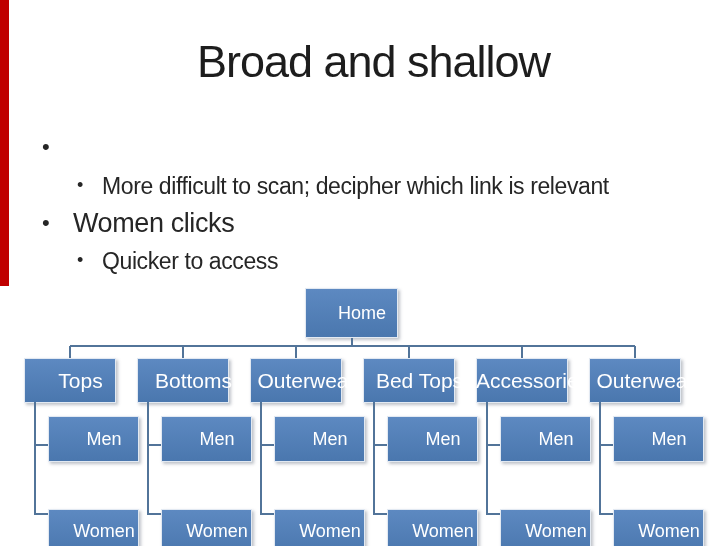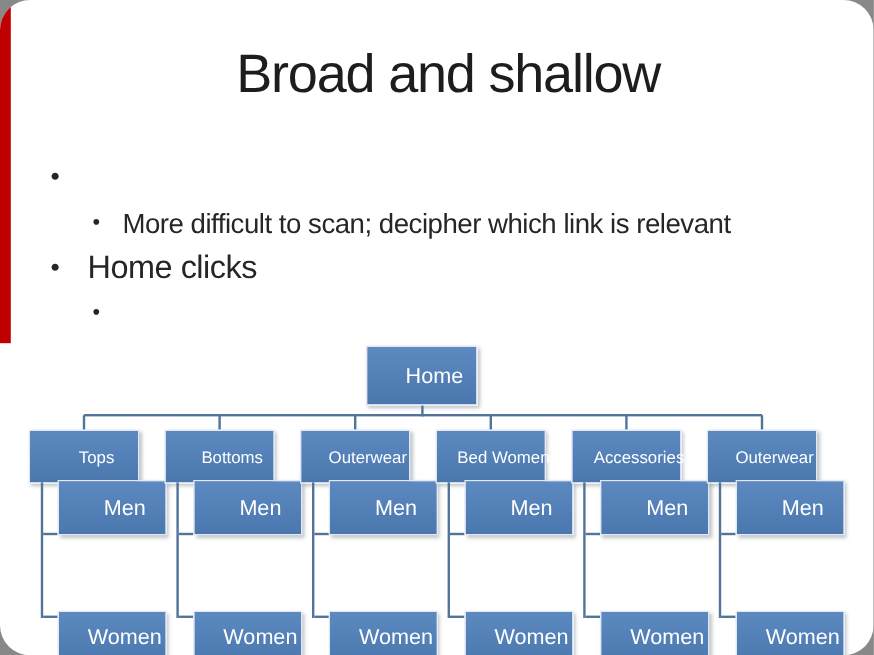--- a/index.html
+++ b/index.html
@@ -1,18 +1,18 @@
 <!DOCTYPE html>
 <html style="--red-bar: #c00000; --box-fill-light: #5d89c1; --box-fill-dark: #4a77ae; --box-border: #e2e9f2; --box-text: #ffffff; --connector: #527499; --title-text: #1d1d1d; --body-text: #262626; --background: #ffffff;"><head>
 <meta charset="utf-8">
 <style>
   html,body{margin:0;padding:0;background:#888;}
   .slide{
     position:relative;width:728px;height:546px;background:var(--background,#fff);
-    font-family:"Liberation Sans",sans-serif;overflow:hidden;border-radius:25px;
+    font-family:"Liberation Sans",sans-serif;overflow:hidden;
   }
   
   .redbar{position:absolute;left:0;top:0;width:9px;height:286px;background:var(--red-bar,#c00000);}
   
   .title{
     position:absolute;top:37px;left:19px;right:0;text-align:center;
     font-size:45px;line-height:1.1;letter-spacing:-1px;color:var(--title-text,#1d1d1d);
   }
   
   .bullet{position:absolute;display:flex;color:var(--body-text,#262626);letter-spacing:-0.4px;}
@@ -24,23 +24,23 @@
   .node{
     position:absolute;display:flex;align-items:center;justify-content:center;
     box-sizing:border-box;white-space:nowrap;color:var(--box-text,#fff);
     background:linear-gradient(180deg,var(--box-fill-light,#5d89c1) 0%,var(--box-fill-dark,#4a77ae) 100%);
     border:1px solid var(--box-border,#e2e9f2);
     box-shadow:2px 2px 3px rgba(110,120,135,.45);
     font-size:18px;
     padding-left:21px;
   }
   .home{left:305px;top:288px;width:93px;height:50px;}
-  .cat{top:358px;width:92px;height:45px;font-size:14px;left:var(--cl);}
+  .cat{top:358px;width:92px;height:45px;font-size:21px;left:var(--cl);}
   .sub{width:91px;height:46px;left:calc(var(--cl) + 24px);}
-  .men{top:400px;}
+  .men{top:416px;}
   .women{top:492px;height:45px;margin-top:17px;}
   
   .line{position:absolute;background:var(--connector,#527499);}
   .homedrop{left:351px;top:338px;width:2px;height:9px;}
   .bus{left:70px;top:345px;width:565px;height:2px;}
   .drop{left:calc(var(--cl) + 45px);top:346px;width:2px;height:12px;}
   .colv{left:calc(var(--cl) + 10px);top:402px;width:2px;height:113px;}
   .stub{left:calc(var(--cl) + 12px);width:12px;height:2px;}
   .stub.s-men{top:444px;}
   .stub.s-women{top:513px;}
@@ -55,24 +55,25 @@
 
   <div class="bullet b1" style="top:131px">
     <span class="blt">•</span>
   </div>
   <div class="bullet b2" style="top:172px">
     <span class="blt">•</span>
     <span>More difficult to scan; decipher which link is relevant</span>
   </div>
   <div class="bullet b1" style="top:207px">
     <span class="blt">•</span>
-    <span>Home clicks</span>
+    <span>Women clicks</span>
   </div>
   <div class="bullet b2" style="top:247px">
     <span class="blt">•</span>
+    <span>Quicker to access</span>
   </div>
 
   <div>
     <div class="node home">Home</div>
     <div class="line homedrop"></div>
     <div class="line bus"></div>
 
     <div style="--cl:24px">
       <div class="line drop"></div>
       <div class="node cat">Tops</div>
@@ -98,21 +99,21 @@
       <div class="node cat">Outerwear</div>
       <div class="line colv"></div>
       <div class="line stub s-men"></div>
       <div class="line stub s-women"></div>
       <div class="node sub men">Men</div>
       <div class="node sub women">Women</div>
     </div>
 
     <div style="--cl:363px">
       <div class="line drop"></div>
-      <div class="node cat">Bed Women</div>
+      <div class="node cat">Bed Tops</div>
       <div class="line colv"></div>
       <div class="line stub s-men"></div>
       <div class="line stub s-women"></div>
       <div class="node sub men">Men</div>
       <div class="node sub women">Women</div>
     </div>
 
     <div style="--cl:476px">
       <div class="line drop"></div>
       <div class="node cat">Accessories</div>

